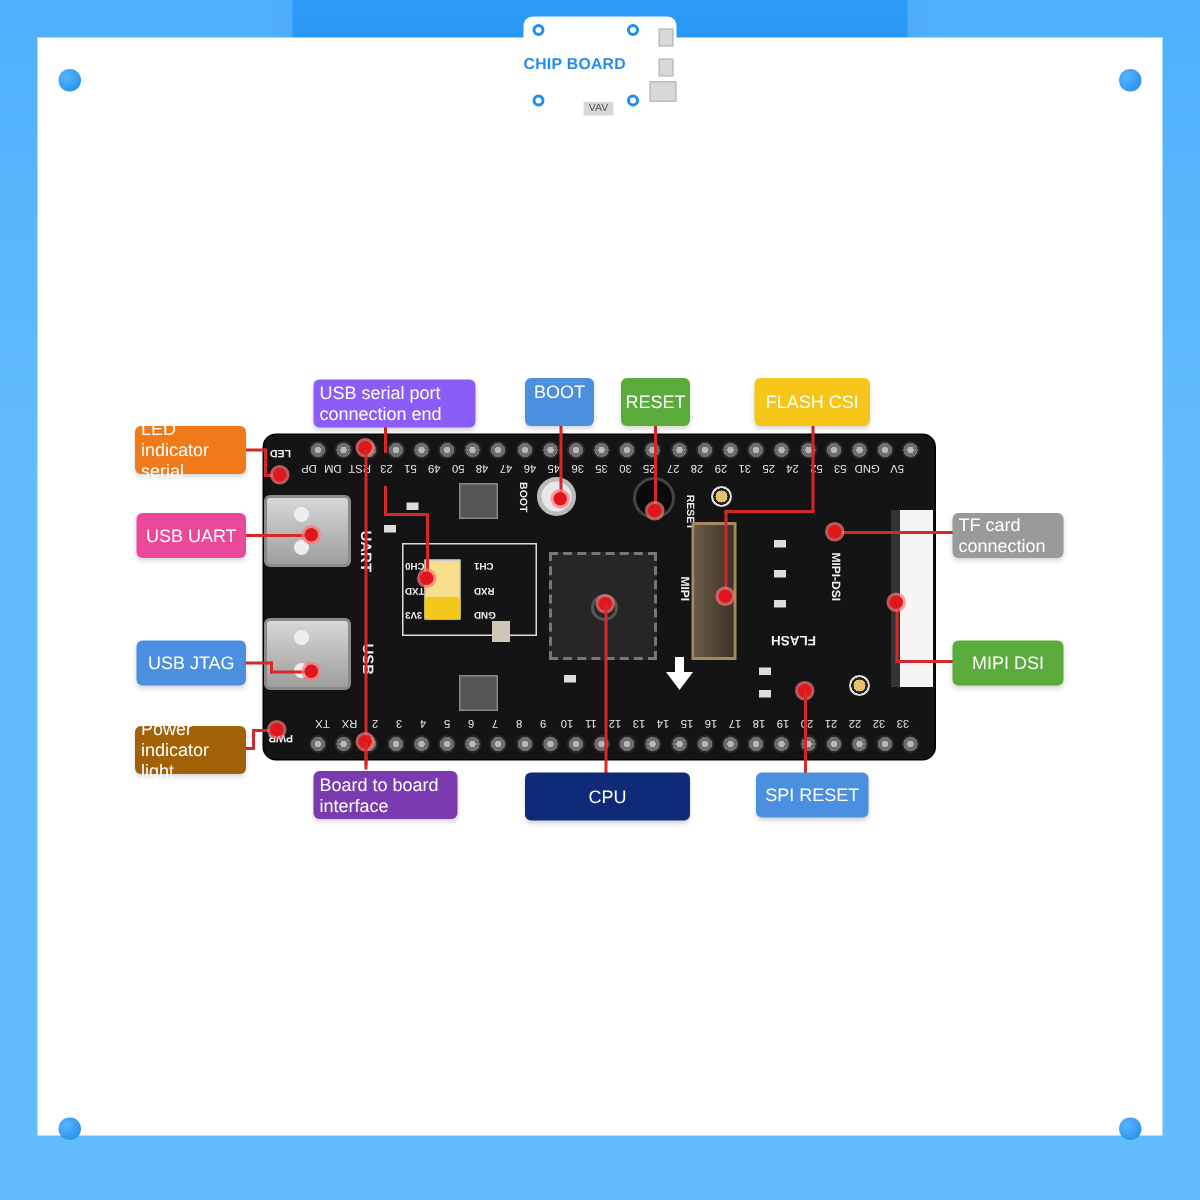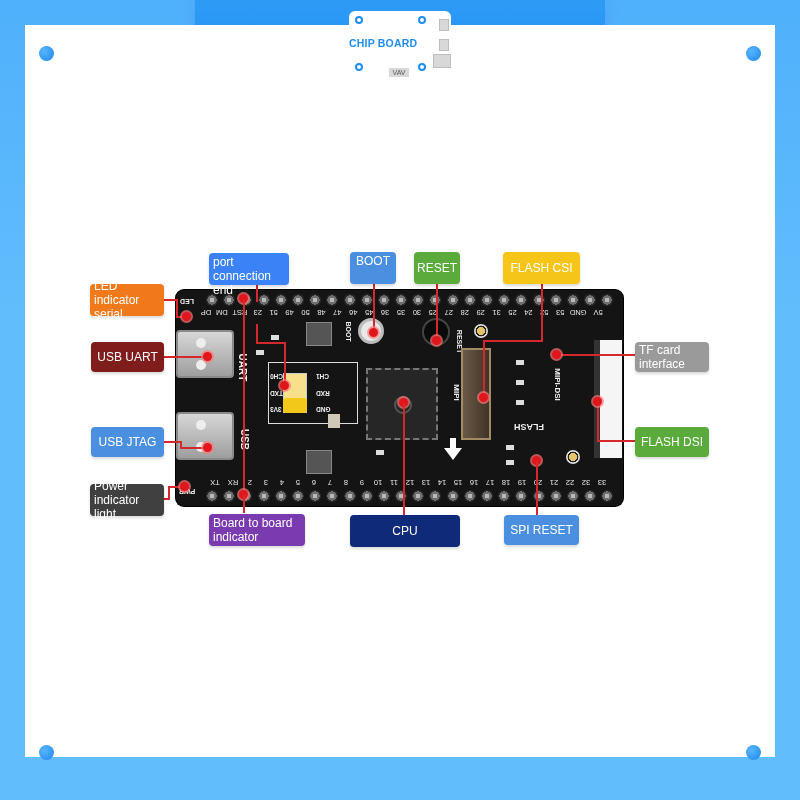--- a/index.html
+++ b/index.html
@@ -294,48 +294,48 @@
 <div class="line" style="left:556px;top:354px;width:80px;height:2px;"></div>
 <div class="dot" style="left:552px;top:350px;"></div>
 
 <div class="line" style="left:597px;top:402px;width:2px;height:40px;"></div>
 <div class="line" style="left:597px;top:440px;width:40px;height:2px;"></div>
 <div class="dot" style="left:593px;top:397px;"></div>
 
 <div class="callout left" style="left:90px;top:284px;width:74px;height:32px;background:#f07a1a;">
   <span>LED indicator serial</span>
 </div>
-<div class="callout left" style="left:209px;top:253px;width:80px;height:32px;background:#3b82f6;">
+<div class="callout left" style="left:209px;top:253px;width:108px;height:32px;background:#8b5cf6;">
   <span>USB serial port connection end</span>
 </div>
 <div class="callout" style="left:350px;top:252px;width:46px;height:32px;background:#4b8fe0;align-items:flex-start;">
   <span>BOOT</span>
 </div>
 <div class="callout" style="left:414px;top:252px;width:46px;height:32px;background:#5aab3c;">
   <span>RESET</span>
 </div>
 <div class="callout" style="left:503px;top:252px;width:77px;height:32px;background:#f5c518;">
   <span>FLASH CSI</span>
 </div>
-<div class="callout" style="left:91px;top:342px;width:73px;height:30px;background:#7f1d1d;">
+<div class="callout" style="left:91px;top:342px;width:73px;height:30px;background:#ec4899;">
   <span>USB UART</span>
 </div>
 <div class="callout left" style="left:635px;top:342px;width:74px;height:30px;background:#9a9a9a;">
-  <span>TF card interface</span>
+  <span>TF card connection</span>
 </div>
 <div class="callout" style="left:91px;top:427px;width:73px;height:30px;background:#4b8fe0;justify-content:center;">
   <span>USB JTAG</span>
 </div>
 <div class="callout" style="left:635px;top:427px;width:74px;height:30px;background:#5aab3c;">
-  <span>FLASH DSI</span>
-</div>
-<div class="callout left" style="left:90px;top:484px;width:74px;height:32px;background:#404040;">
+  <span>MIPI DSI</span>
+</div>
+<div class="callout left" style="left:90px;top:484px;width:74px;height:32px;background:#a16207;">
   <span>Power indicator light</span>
 </div>
 <div class="callout left" style="left:209px;top:514px;width:96px;height:32px;background:#7a3bb0;">
-  <span>Board to board indicator</span>
+  <span>Board to board interface</span>
 </div>
 <div class="callout" style="left:350px;top:515px;width:110px;height:32px;background:#0e2a78;">
   <span>CPU</span>
 </div>
 <div class="callout" style="left:504px;top:515px;width:75px;height:30px;background:#4b8fe0;">
   <span>SPI RESET</span>
 </div>
 
 </body></html>

